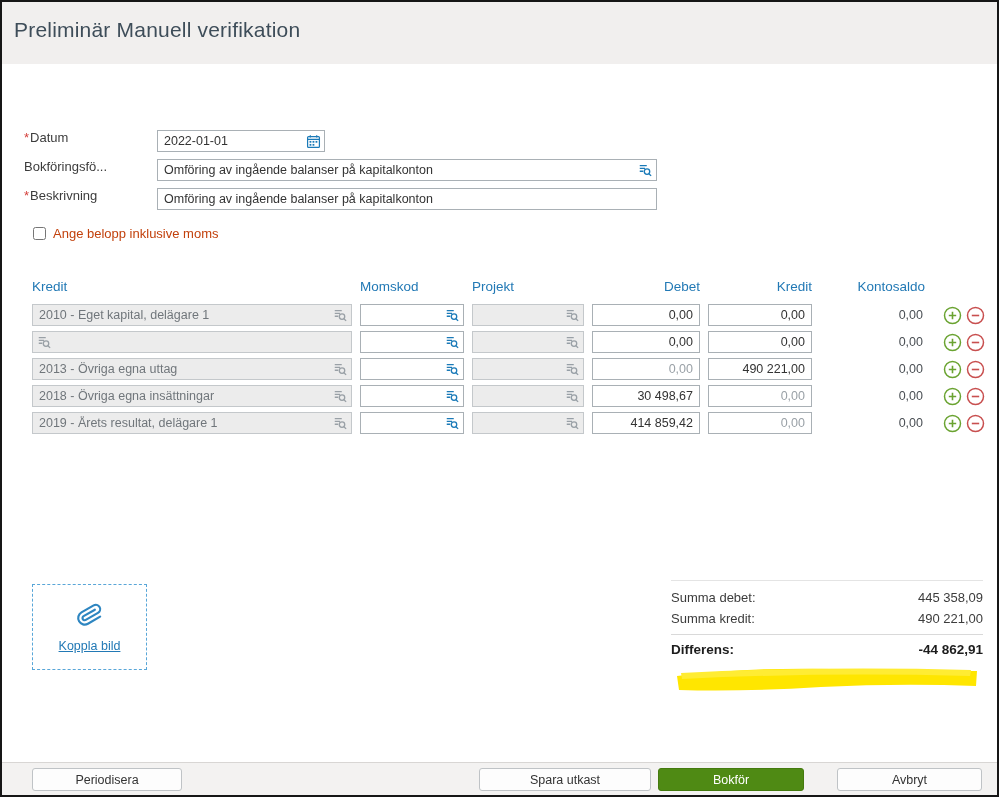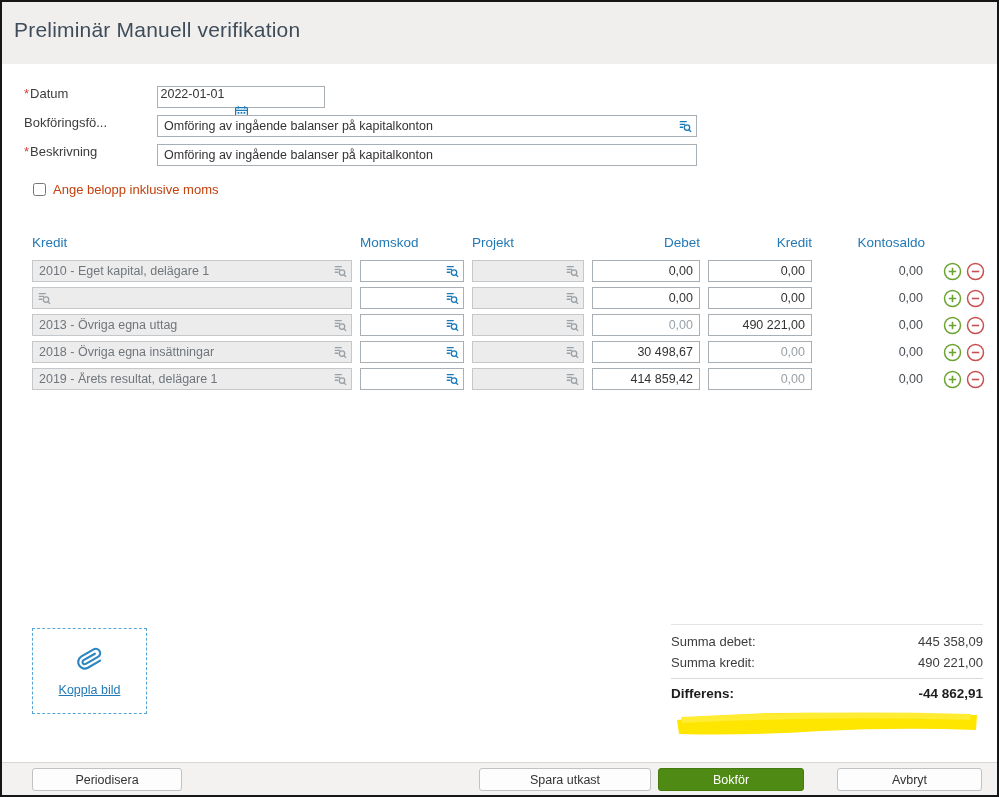--- a/index.html
+++ b/index.html
@@ -6,42 +6,43 @@
   html,body { background:#ffffff; }
   body { font-family: "Liberation Sans", sans-serif; }
 
   .window {
     position: relative;
     width: 999px; height: 797px;
     border: 2px solid #161616;
     background: #fff;
     display: flex; flex-direction: column;
     overflow: hidden;
+    gap: 44px;
   }
 
   
   .titlebar { flex: 0 0 62px; background:#f1efee; padding: 16px 0 0 12px; }
   .titlebar h1 { font-size: 21px; font-weight: 400; color: #3e4d59; letter-spacing: .2px; }
 
   
   .content { position: relative; flex: 1 1 auto; background: #fff; }
 
   .form { padding: 22px 0 0 22px; }
   .frow { display: flex; align-items: flex-start; margin-bottom: 7px; }
   .frow .lbl { width: 133px; font-size: 13px; color: #3c3c3c; white-space: nowrap; overflow: hidden; }
   .req { color: #d43f3a; margin-right: 1px; }
 
   .field { display: flex; align-items: center; height: 22px; border: 1px solid #a9b0b5; background: #fff; }
   .field input { flex: 1 1 auto; min-width: 0; height: 100%; border: 0; outline: none; padding: 0 6px;
                  font-size: 12.5px; font-family: inherit; color: #333; background: transparent; }
   .field .licon { flex: 0 0 22px; height: 100%; display: flex; align-items: center; justify-content: center; cursor: pointer; }
   .licon.blue { color: #1a7ab8; }
   .licon.gray { color: #99a0a6; cursor: default; }
-  .w-date { width: 168px; flex-direction: column; }
-  .w-wide { width: 540px; }
+  .w-date { width: 168px; }
+  .w-wide { width: 500px; }
   .field.plain { padding-right: 0; }
   .field.disabled { background: #ececec; border-color: #c4c8cb; }
   .field.disabled input { color: #70767b; }
 
   .checkrow { display: flex; align-items: center; margin: 16px 0 0 9px; }
   .checkrow input { width: 13px; height: 13px; margin-right: 7px; }
   .checkrow label { font-size: 13px; color: #c2410c; }
 
   
   .vtable { margin: 38px 0 0 30px; width: 953px; }

